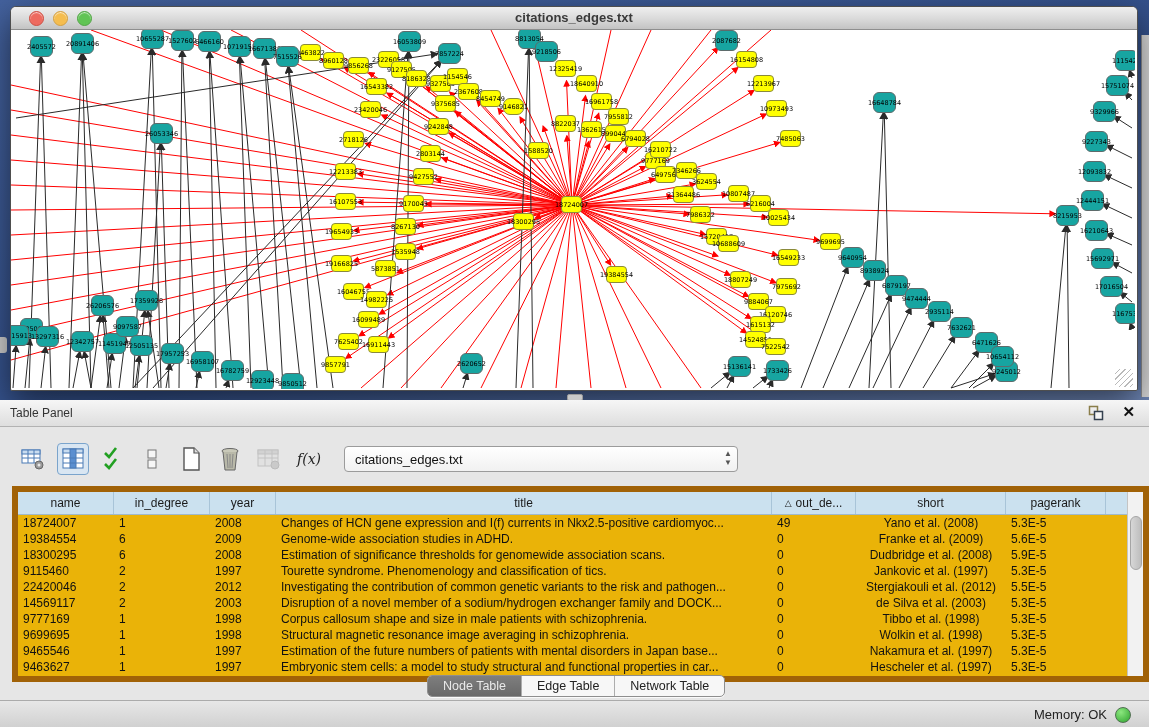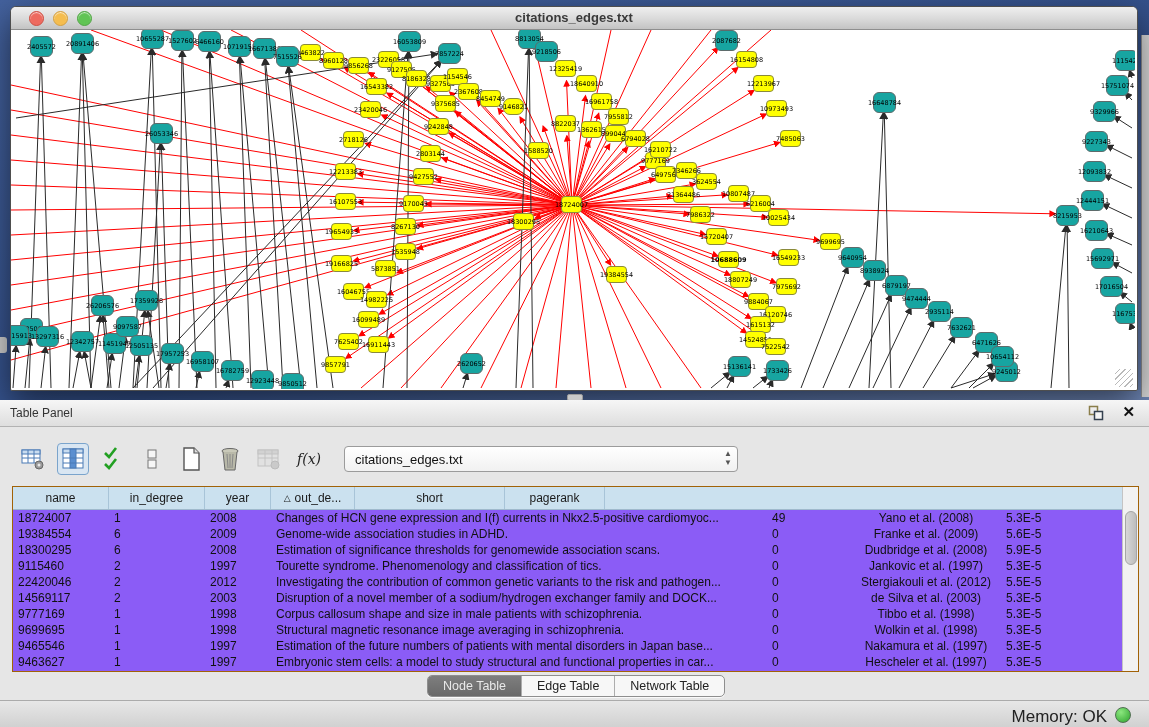--- a/index.html
+++ b/index.html
@@ -46,21 +46,21 @@
   .tbtn{width:30px;height:30px;display:flex;align-items:center;justify-content:center;border-radius:4px;}
   .tbtn.pressed{background:#D9E6F2;border:1px solid #7AA4CC;}
   .fx{font-family:"DejaVu Serif",serif;font-style:italic;font-size:14px;color:#222;margin-left:2px;}
   .combo{margin-left:12px;width:392px;height:24px;border:1px solid #9B9B9B;border-radius:4px;
     background:linear-gradient(#FFFFFF,#F1F1F1);position:relative;display:flex;align-items:center;}
   .combo .cval{padding-left:10px;font-size:13px;color:#111;}
   .combo .steppers{position:absolute;right:5px;top:2px;display:flex;flex-direction:column;
     align-items:center;line-height:9px;font-size:8px;color:#555;}
   
   .tablewrap{position:absolute;left:12px;top:86px;width:1125px;height:184px;
-    border:1px solid #a16207;background:#8b5cf6;overflow:hidden;}
+    border:6px solid #a16207;background:#eab308;overflow:hidden;}
   .thead{display:flex;height:22px;background:#CBE1EF;border-bottom:1px solid #9FB9CC;}
   .hcell{box-sizing:border-box;border-right:1px solid #A8C4D8;font-size:12px;color:#1A1A1A;
     display:flex;align-items:center;justify-content:center;overflow:hidden;white-space:nowrap;}
   .hfill{flex:1;border-right:none;}
   .sortg{font-size:9px;margin-right:4px;}
   .trow{display:flex;height:16px;align-items:center;}
   .tcell{box-sizing:border-box;padding:0 5px;font-size:12px;color:#111;overflow:hidden;
     white-space:nowrap;}
   .c0{width:96px;}.c1{width:96px;}.c2{width:66px;}.c3{width:496px;}
   .c4{width:84px;}.c5{width:150px;text-align:center;}.c6{width:100px;}
@@ -71,21 +71,21 @@
   
   .seg{position:absolute;left:427px;top:275px;height:20px;display:flex;
     border:1px solid #8E8E8E;border-radius:5px;overflow:hidden;background:#F7F7F7;
     box-shadow:0 1px 0 rgba(255,255,255,.8);}
   .seg .tab{padding:0 15px;font-size:12.5px;line-height:20px;color:#222;border-left:1px solid #ADADAD;}
   .seg .tab:first-child{border-left:none;}
   .seg .tab.active{background:linear-gradient(#7E7E7E,#696969);color:#E9E9E9;}
   
   .statusbar{position:absolute;left:0;top:300px;width:100%;height:27px;
     background:linear-gradient(#E7E7E7,#D0D0D0);border-top:1px solid #ABABAB;}
-  .mem{position:absolute;right:42px;top:6px;font-size:17px;color:#222;}
+  .mem{position:absolute;right:42px;top:6px;font-size:13px;color:#222;}
   .memdot{position:absolute;right:18px;top:6px;width:14px;height:14px;border-radius:50%;
     background:radial-gradient(circle at 35% 30%,#8CE77F,#2EA42E);border:1px solid #4F7050;}
 </style>
 </head>
 <body>
 
 <div class="desktop">
   <div class="app-edge-right"></div>
   <div class="app-notch-left"></div>
 
@@ -412,21 +412,21 @@
           </div>
           <div class="gnode y" style="left: 679px; top: 176px;">
             <span>7986322</span>
           </div>
           <div class="gnode y" style="left: 757px; top: 179px;">
             <span>10025434</span>
           </div>
           <div class="gnode y" style="left: 695px; top: 198px;">
             <span>15720407</span>
           </div>
-          <div class="gnode y" style="left: 707px; top: 221px; font-weight: bold;">
+          <div class="gnode y" style="left: 707px; top: 205px;">
             <span>10688609</span>
           </div>
           <div class="gnode y" style="left: 719px; top: 241px;">
             <span>18807249</span>
           </div>
           <div class="gnode y" style="left: 765px; top: 248px;">
             <span>7975692</span>
           </div>
           <div class="gnode y" style="left: 767px; top: 219px;">
             <span>16549233</span>
@@ -740,20 +740,23 @@
     <div class="thead">
       <div class="hcell c0">
           <span>name</span>
         </div>
       <div class="hcell c1">
           <span>in_degree</span>
         </div>
       <div class="hcell c2">
           <span>year</span>
         </div>
+      <div class="hcell c3">
+          <span>title</span>
+        </div>
       <div class="hcell c4">
         <span class="sortg">△</span>
         <span>out_de...</span>
       </div>
       <div class="hcell c5">
           <span>short</span>
         </div>
       <div class="hcell c6">
           <span>pagerank</span>
         </div>

